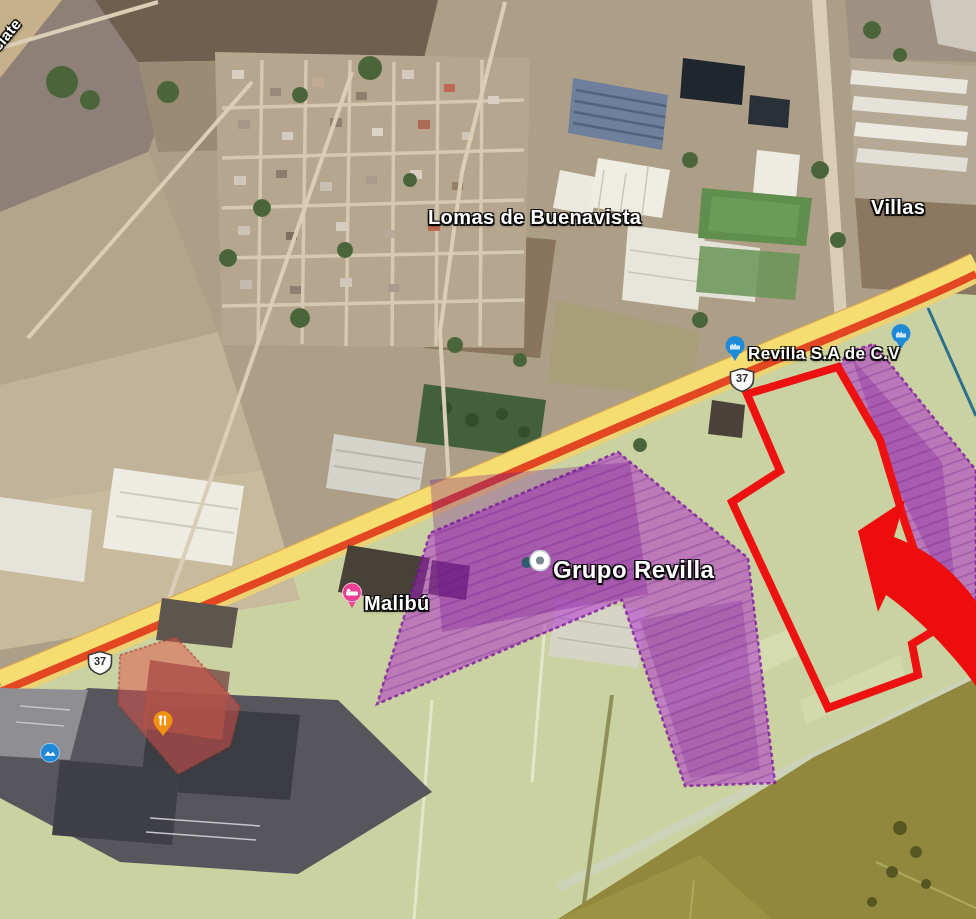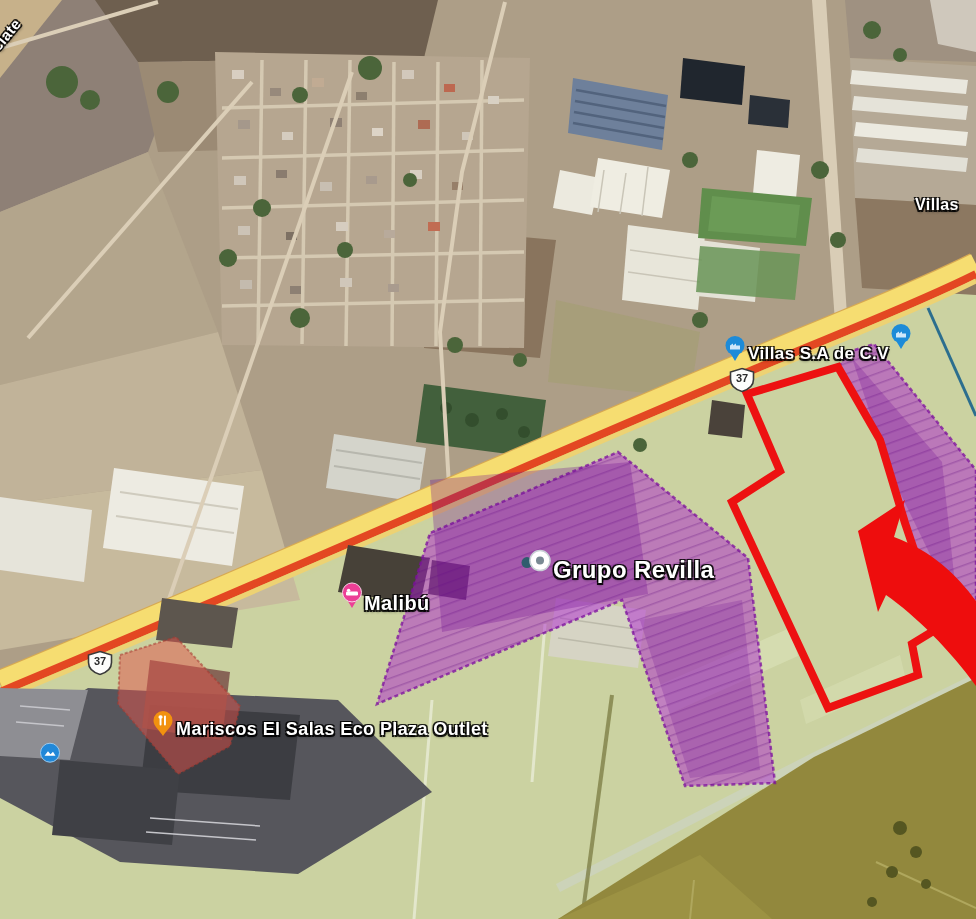--- a/index.html
+++ b/index.html
@@ -12,21 +12,21 @@
   #sat{filter:blur(.6px) saturate(.96);}
   .maplabel{
     position:absolute;color:#fff;font-weight:bold;white-space:nowrap;
     letter-spacing:.4px;
     text-shadow:-1.5px -1.5px 0 rgba(0,0,0,.85),1.5px -1.5px 0 rgba(0,0,0,.85),
                 -1.5px 1.5px 0 rgba(0,0,0,.85),1.5px 1.5px 0 rgba(0,0,0,.85),
                 0 2px 3px rgba(0,0,0,.6);
     cursor:pointer;
   }
   .lbl-lomas{left:428px;top:206px;font-size:20px;}
-  .lbl-villas{left:915px;top:196px;font-size:16px;}
+  .lbl-villas{left:871px;top:196px;font-size:20px;}
   .lbl-refibra{left:748px;top:344px;font-size:17px;}
   .lbl-grupo{left:553px;top:556px;font-size:24px;}
   .lbl-malibu{left:364px;top:592px;font-size:20px;}
   .lbl-mariscos{left:176px;top:719px;font-size:18px;}
   .lbl-roadfrag{left:-12px;top:26px;font-size:15px;transform:rotate(-50deg);}
   .marker{position:absolute;transform:translate(-50%,-55%);cursor:pointer;}
   .shield{position:absolute;width:27px;height:25px;transform:translate(-50%,-50%);}
   .shield .num{
     position:absolute;left:0;top:4px;width:100%;text-align:center;
     font-size:11px;font-weight:bold;color:#2b2b2b;letter-spacing:0;
@@ -304,20 +304,20 @@
   </div>
   <div class="marker" style="left:163px;top:727px;">
     <svg width="22" height="27" viewBox="0 0 22 27">
       <path d="M11,26 C7,19.5 1.5,16.5 1.5,10.5 A9.5,9.5 0 1 1 20.5,10.5 C20.5,16.5 15,19.5 11,26 Z" fill="#f2910f"></path>
       <rect x="7.6" y="5.5" width="1.9" height="10" rx=".9" fill="#fff"></rect>
       <rect x="12" y="5.5" width="1.9" height="10" rx=".9" fill="#fff"></rect>
       <rect x="6.6" y="5.5" width="3.9" height="3" rx="1.2" fill="#fff"></rect>
     </svg>
   </div>
 
+  <div class="maplabel lbl-lomas">Lomas de Buenavista</div>
   <div class="maplabel lbl-villas">Villas</div>
   <div class="maplabel lbl-roadfrag">clate</div>
-  <div class="maplabel lbl-refibra">Villas S.A de C.V</div>
+  <div class="maplabel lbl-refibra">Revilla S.A de C.V</div>
   <div class="maplabel lbl-grupo">Grupo Revilla</div>
   <div class="maplabel lbl-malibu">Malibú</div>
-  <div class="maplabel lbl-mariscos">Mariscos El Salas Eco Plaza Outlet</div>
 
 </div>
 
 </body></html>

